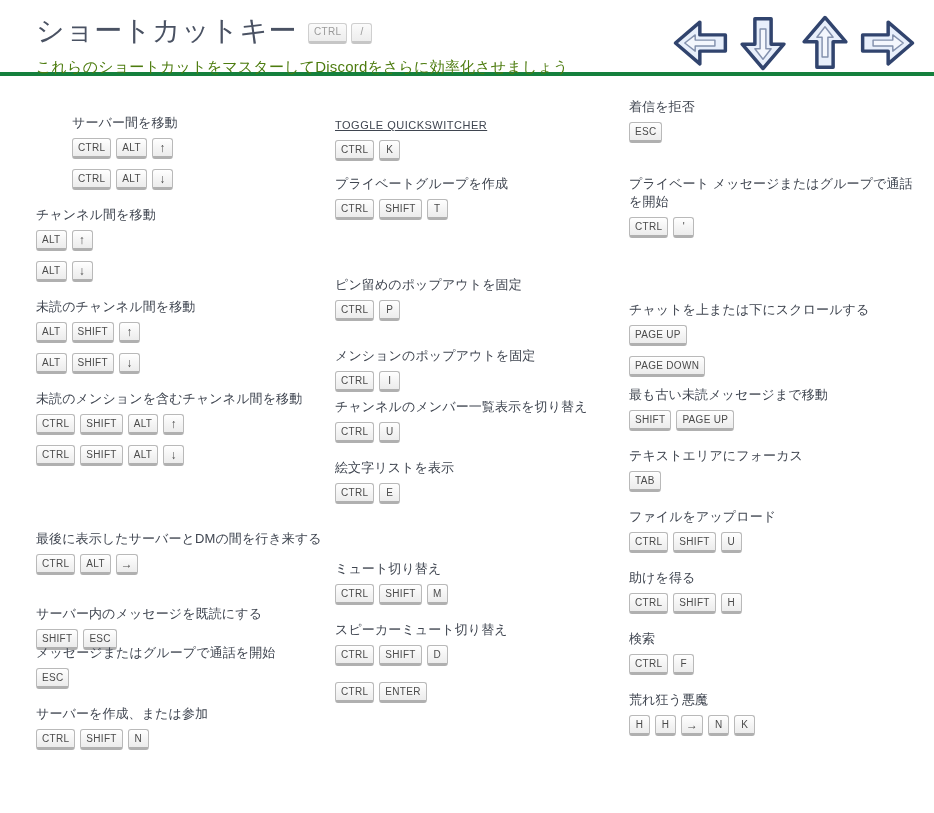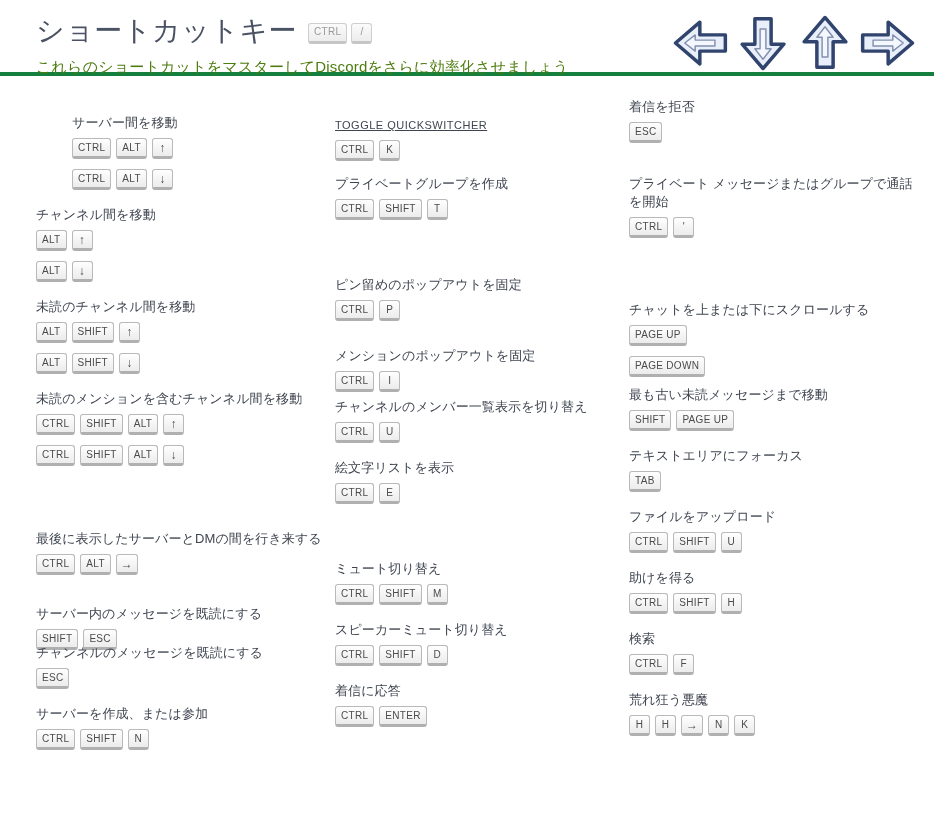--- a/index.html
+++ b/index.html
@@ -242,21 +242,21 @@
           </div>
         </div>
         <div class="entry" style="top: 507px; margin-top: 22px;">
           <div class="entry-label">サーバー内のメッセージを既読にする</div>
           <div class="combo">
             <kbd class="key">SHIFT</kbd>
             <kbd class="key">ESC</kbd>
           </div>
         </div>
         <div class="entry" style="top: 568px;">
-          <div class="entry-label">チャンネルのメッセージを既読にする</div>
+          <div class="entry-label">メッセージまたはグループで通話を開始</div>
           <div class="combo">
             <kbd class="key">ESC</kbd>
           </div>
         </div>
         <div class="entry" style="top: 629px;">
           <div class="entry-label">サーバーを作成、または参加</div>
           <div class="combo">
             <kbd class="key">CTRL</kbd>
             <kbd class="key">SHIFT</kbd>
             <kbd class="key">N</kbd>
@@ -317,21 +317,20 @@
         </div>
         <div class="entry" style="top: 545px;">
           <div class="entry-label">スピーカーミュート切り替え</div>
           <div class="combo">
             <kbd class="key">CTRL</kbd>
             <kbd class="key">SHIFT</kbd>
             <kbd class="key">D</kbd>
           </div>
         </div>
         <div class="entry" style="top: 606px;">
-          <div class="entry-label">着信に応答</div>
           <div class="combo">
             <kbd class="key">CTRL</kbd>
             <kbd class="key">ENTER</kbd>
           </div>
         </div>
       </div>
     <div class="col col-3">
         <div class="entry" style="top: 22px;">
           <div class="entry-label">着信を拒否</div>
           <div class="combo">

